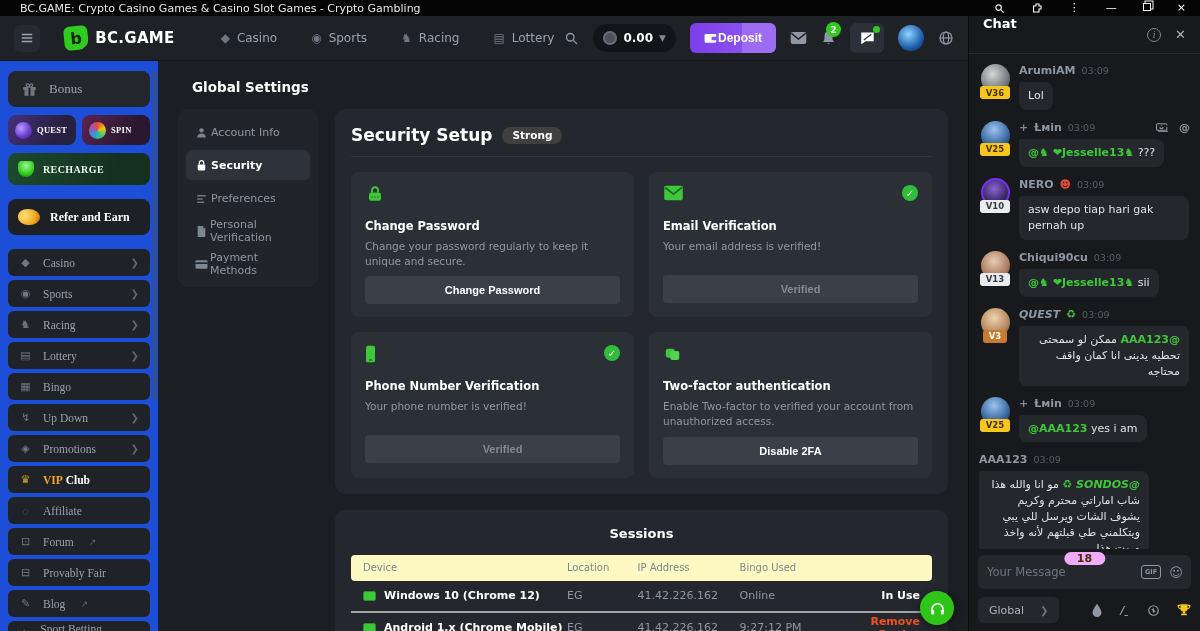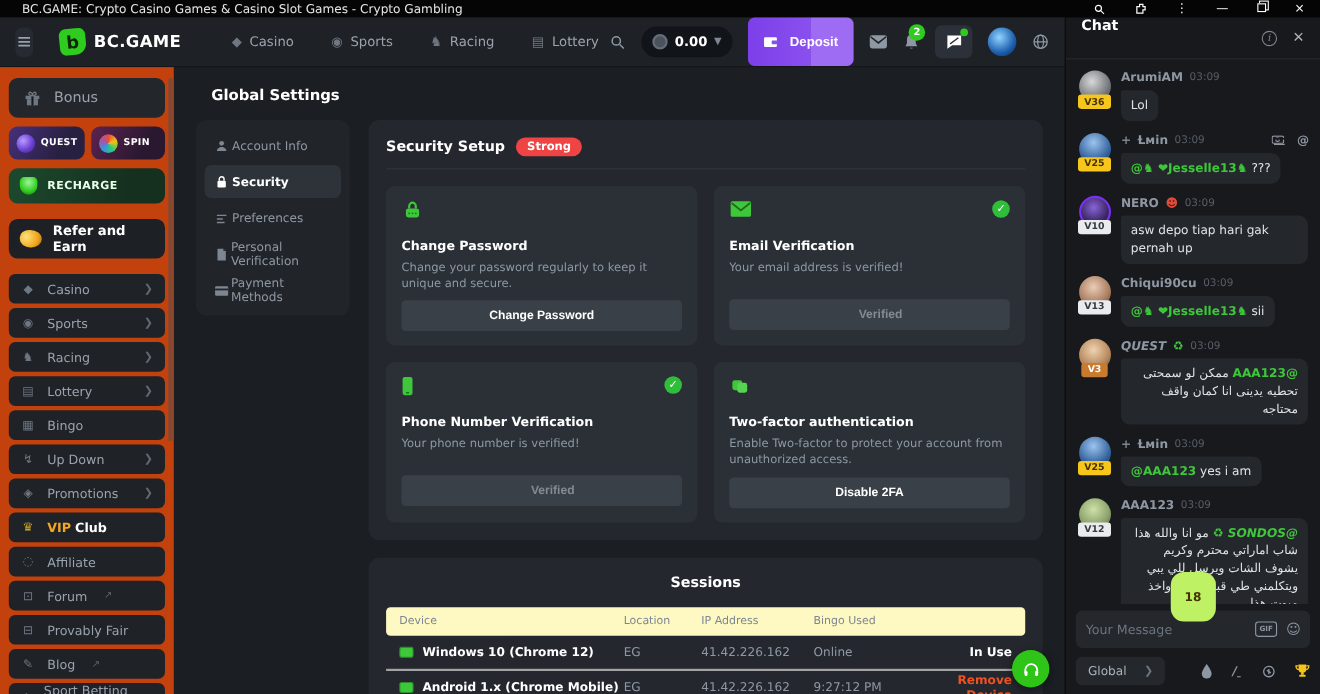--- a/index.html
+++ b/index.html
@@ -24,33 +24,33 @@
   .logo-text { color:#fff; font-weight:bold; font-size:15px; letter-spacing:.3px;}
   .mainnav { display:flex; gap:34px; margin-left:36px; }
   .nav-item { display:flex; align-items:center; gap:7px; color:#9aa3ad; font-size:12px; }
   .nav-item .g { color:#6f7882; font-size:12px; }
   .top-right { margin-left:auto; display:flex; align-items:center; gap:14px; }
   .ico { color:#8e98a3; display:flex; align-items:center; justify-content:center; }
   .balance { background:#111418; border-radius:16px; height:28px; display:flex; align-items:center; gap:6px; padding:0 10px; }
   .coin-dot { width:14px; height:14px; border-radius:50%; background:#4a525c; border:2px solid #646e79; }
   .balance b { color:#fff; font-size:12px; }
   .balance .chev { color:#7d8691; font-size:9px; }
-  .deposit { height:44px; border-radius:6px; padding:0 14px; display:flex; align-items:center; gap:10px;
+  .deposit { height:30px; border-radius:6px; padding:0 14px; display:flex; align-items:center; gap:0;
     background:linear-gradient(90deg,#7c3fe9 0%,#8a50ee 60%,#9d6cf3 60%); color:#fff; font-weight:bold; font-size:12px; border:none;}
   .bell-wrap { position:relative; }
   .badge-2 { position:absolute; top:-8px; right:-5px; background:#2ecc1e; color:#fff; font-size:9px; font-weight:bold;
     width:15px; height:15px; border-radius:50%; display:flex; align-items:center; justify-content:center;}
   .chat-btn { width:34px; height:30px; background:#2c3139; border-radius:6px; position:relative;
     display:flex; align-items:center; justify-content:center;}
   .chat-btn .dot { position:absolute; top:3px; right:4px; width:7px; height:7px; background:#2ecc1e; border-radius:50%;}
   .avatar-top { width:26px; height:26px; border-radius:50%; background:radial-gradient(circle at 40% 35%, #8fd4ff, #1e5fae 60%, #0c2340);}
   
   
   .bodyrow { flex:1; display:flex; min-height:0; }
-  .sidebar { width:158px; background:#c2410c; padding:10px 8px 0 8px; position:relative; }
+  .sidebar { width:158px; background:#1d4ed8; padding:10px 8px 0 8px; position:relative;font-family:Liberation Serif, serif; }
   .sb-scroll { position:absolute; right:1px; top:10px; width:4px; height:330px; background:#4a5058; border-radius:2px; opacity:.55;}
   .bonus-btn { height:36px; background:#23262b; border-radius:8px; display:flex; align-items:center; gap:12px;
     padding:0 14px; color:#9aa3ad; font-size:13px; margin-bottom:8px;}
   .duo { display:flex; gap:6px; margin-bottom:8px; }
   .duo-btn { flex:1; height:30px; border-radius:8px; display:flex; align-items:center; gap:5px; padding:0 7px;
     color:#fff; font-weight:bold; font-size:8.5px; letter-spacing:.3px;}
   .quest { background:linear-gradient(120deg,#46307c, #282040 70%); }
   .spin { background:linear-gradient(120deg,#5c2350, #2a1830 70%); }
   .orb { width:17px; height:17px; border-radius:50%; }
   .orb-quest { background:radial-gradient(circle at 35% 35%, #b79cff, #6d3fd4 55%, #3a2366); }
@@ -76,22 +76,22 @@
   .gs-title { color:#fff; font-weight:bold; font-size:13.5px; margin:4px 0 14px 14px; }
   .settings-row { display:flex; gap:17px; height:520px; }
   .settings-nav { width:140px; background:#212428; border-radius:10px; padding:8px; height:178px; }
   .sn-item { height:30px; border-radius:6px; display:flex; align-items:center; gap:2px; padding:0 9px;
     color:#8e98a3; font-size:11px; margin-bottom:3px;}
   .sn-item.active { background:#2e333a; color:#fff; font-weight:bold; }
   .sn-item .ic { width:14px; display:flex; }
   .content-col { flex:1; display:flex; flex-direction:column; gap:16px; }
   .panel { background:#24282e; border-radius:10px; padding:16px 16px; }
   .sec-head { display:flex; align-items:center; gap:10px; padding-bottom:11px; border-bottom:1px solid #31353c; }
-  .sec-title { color:#fff; font-weight:bold; font-size:13px; }
-  .strong-pill { background:#ef4444; color:#fff; font-size:10.5px; font-weight:bold; border-radius:10px; padding:2px 10px 3px; }
+  .sec-title { color:#fff; font-weight:bold; font-size:17px; }
+  .strong-pill { background:#404040; color:#fff; font-size:10.5px; font-weight:bold; border-radius:10px; padding:2px 10px 3px; }
   .cards { display:grid; grid-template-columns:1fr 1fr; gap:15px; margin-top:15px; }
   .card { background:#2b3036; border-radius:8px; padding:13px 14px; }
   .card-top { display:flex; align-items:flex-start; justify-content:space-between; height:24px; }
   .g-ic { color:#3ec73a; }
   .check { width:16px; height:16px; border-radius:50%; background:#2fbd3a; color:#fff; font-size:10px;
     display:flex; align-items:center; justify-content:center; }
   .card-title { color:#fff; font-weight:bold; font-size:11.5px; margin-top:10px; }
   .card-desc { color:#8e98a3; font-size:10.5px; margin-top:6px; line-height:1.4; min-height:28px;}
   .card-btn { width:100%; height:28px; margin-top:8px; background:#3a4047; border:none; border-radius:4px;
     color:#fff; font-weight:bold; font-size:11px; }
@@ -134,22 +134,22 @@
   .m-top .pref { color:#7d8691; }
   .m-top .suf-red { color:#e04a3a; font-weight:normal; }
   .m-top .suf-green { color:#3ec73a; font-weight:normal; }
   .m-top .pref:empty, .m-top .suf-red:empty, .m-top .suf-green:empty { display:none; }
   .m-actions { margin-left:auto; display:flex; gap:10px; color:#8e98a3; font-size:11px; align-items:center;}
   .bubble { display:inline-block; background:#24272c; border-radius:3px 8px 8px 8px; padding:6px 9px;
     color:#dfe3e8; font-size:11px; margin-top:5px; line-height:1.45; max-width:170px; }
   .bubble .mention { color:#3ec73a; font-weight:bold; }
   .bubble .mention:empty { display:none; }
   .bubble.rtl { direction:rtl; text-align:right; }
-  .new-pill { position:absolute; bottom:66px; left:50%; transform:translateX(-50%); background:#bef264;
-    color:#453200; font-weight:bold; font-size:11px; border-radius:12px; padding:16px 13px; z-index:5; }
+  .new-pill { position:absolute; bottom:66px; left:50%; transform:translateX(-50%); background:#f0abfc;
+    color:#453200; font-weight:bold; font-size:11px; border-radius:12px; padding:0 13px; z-index:5; }
   .chat-input { margin:6px 9px; background:#24272c; border-radius:6px; height:34px; display:flex; align-items:center; padding:0 9px; gap:8px;}
   .chat-input input { flex:1; background:transparent; border:none; outline:none; color:#cfd4da; font-size:11.5px;
     font-family:"DejaVu Sans",sans-serif; }
   .chat-input input::placeholder { color:#6b7480; }
   .gif-ic { border:1.3px solid #8e98a3; color:#8e98a3; font-size:6.5px; font-weight:bold; border-radius:3px; padding:2px 3px;}
   .smile { color:#8e98a3; font-size:13px; }
   .chat-foot { height:36px; display:flex; align-items:center; padding:0 9px 6px 9px; gap:16px; }
   .room-btn { background:#24272c; border-radius:6px; height:26px; display:flex; align-items:center; gap:16px;
     padding:0 11px; color:#aab2bb; font-size:11px; }
   .room-btn .chev { color:#6b7480; font-size:10px; }
@@ -466,21 +466,21 @@
               <div class="card">
                 <div class="card-top">
                   <span class="g-ic">
                         <svg width="19" height="18" viewBox="0 0 24 24" fill="#3ec73a">
                           <rect x="3" y="5" width="12" height="12" rx="3"></rect>
                           <rect x="9" y="8" width="12" height="12" rx="3" fill="#54d44f"></rect>
                         </svg>
                       </span>
                 </div>
                 <div class="card-title">Two-factor authentication</div>
-                <div class="card-desc">Enable Two-factor to protect your account from unauthorized access.</div>
+                <div class="card-desc">Enable Two-factor to verified your account from unauthorized access.</div>
                 <button class="card-btn">Disable 2FA</button>
               </div>
             </div>
           </div>
 
           <div class="panel" style="flex:1;">
             <div class="sessions-title">Sessions</div>
             <div class="tbl-head">
               <span style="flex:2.6">Device</span>
               <span style="flex:0.9">Location</span>
@@ -623,24 +623,20 @@
         <div class="m-top">
               <span class="pref">+</span>
               <span>Ɫмin</span>
               <span class="time">03:09</span>
             </div>
         <div class="bubble"><span class="mention">@AAA123</span><span> yes i am</span></div>
       </div>
     </div>
 
     <div class="msg">
-      <div class="av-col">
-            <span class="av" style="background:radial-gradient(circle at 45% 35%,#cfe0a8,#8aa06a 60%,#44502e)"></span>
-            <span class="vip silver">V12</span>
-          </div>
       <div class="m-body">
         <div class="m-top">
               <span>AAA123</span>
               <span class="time">03:09</span>
             </div>
         <div class="bubble rtl"><span class="mention" style="font-style:italic">@SONDOS ♻</span><span> مو انا والله هذا شاب اماراتي محترم وكريم يشوف الشات ويرسل للي يبي ويتكلمني طي قبلتهم لأنه واخذ ميوت هذا</span></div>
       </div>
     </div>
 
   </div>

